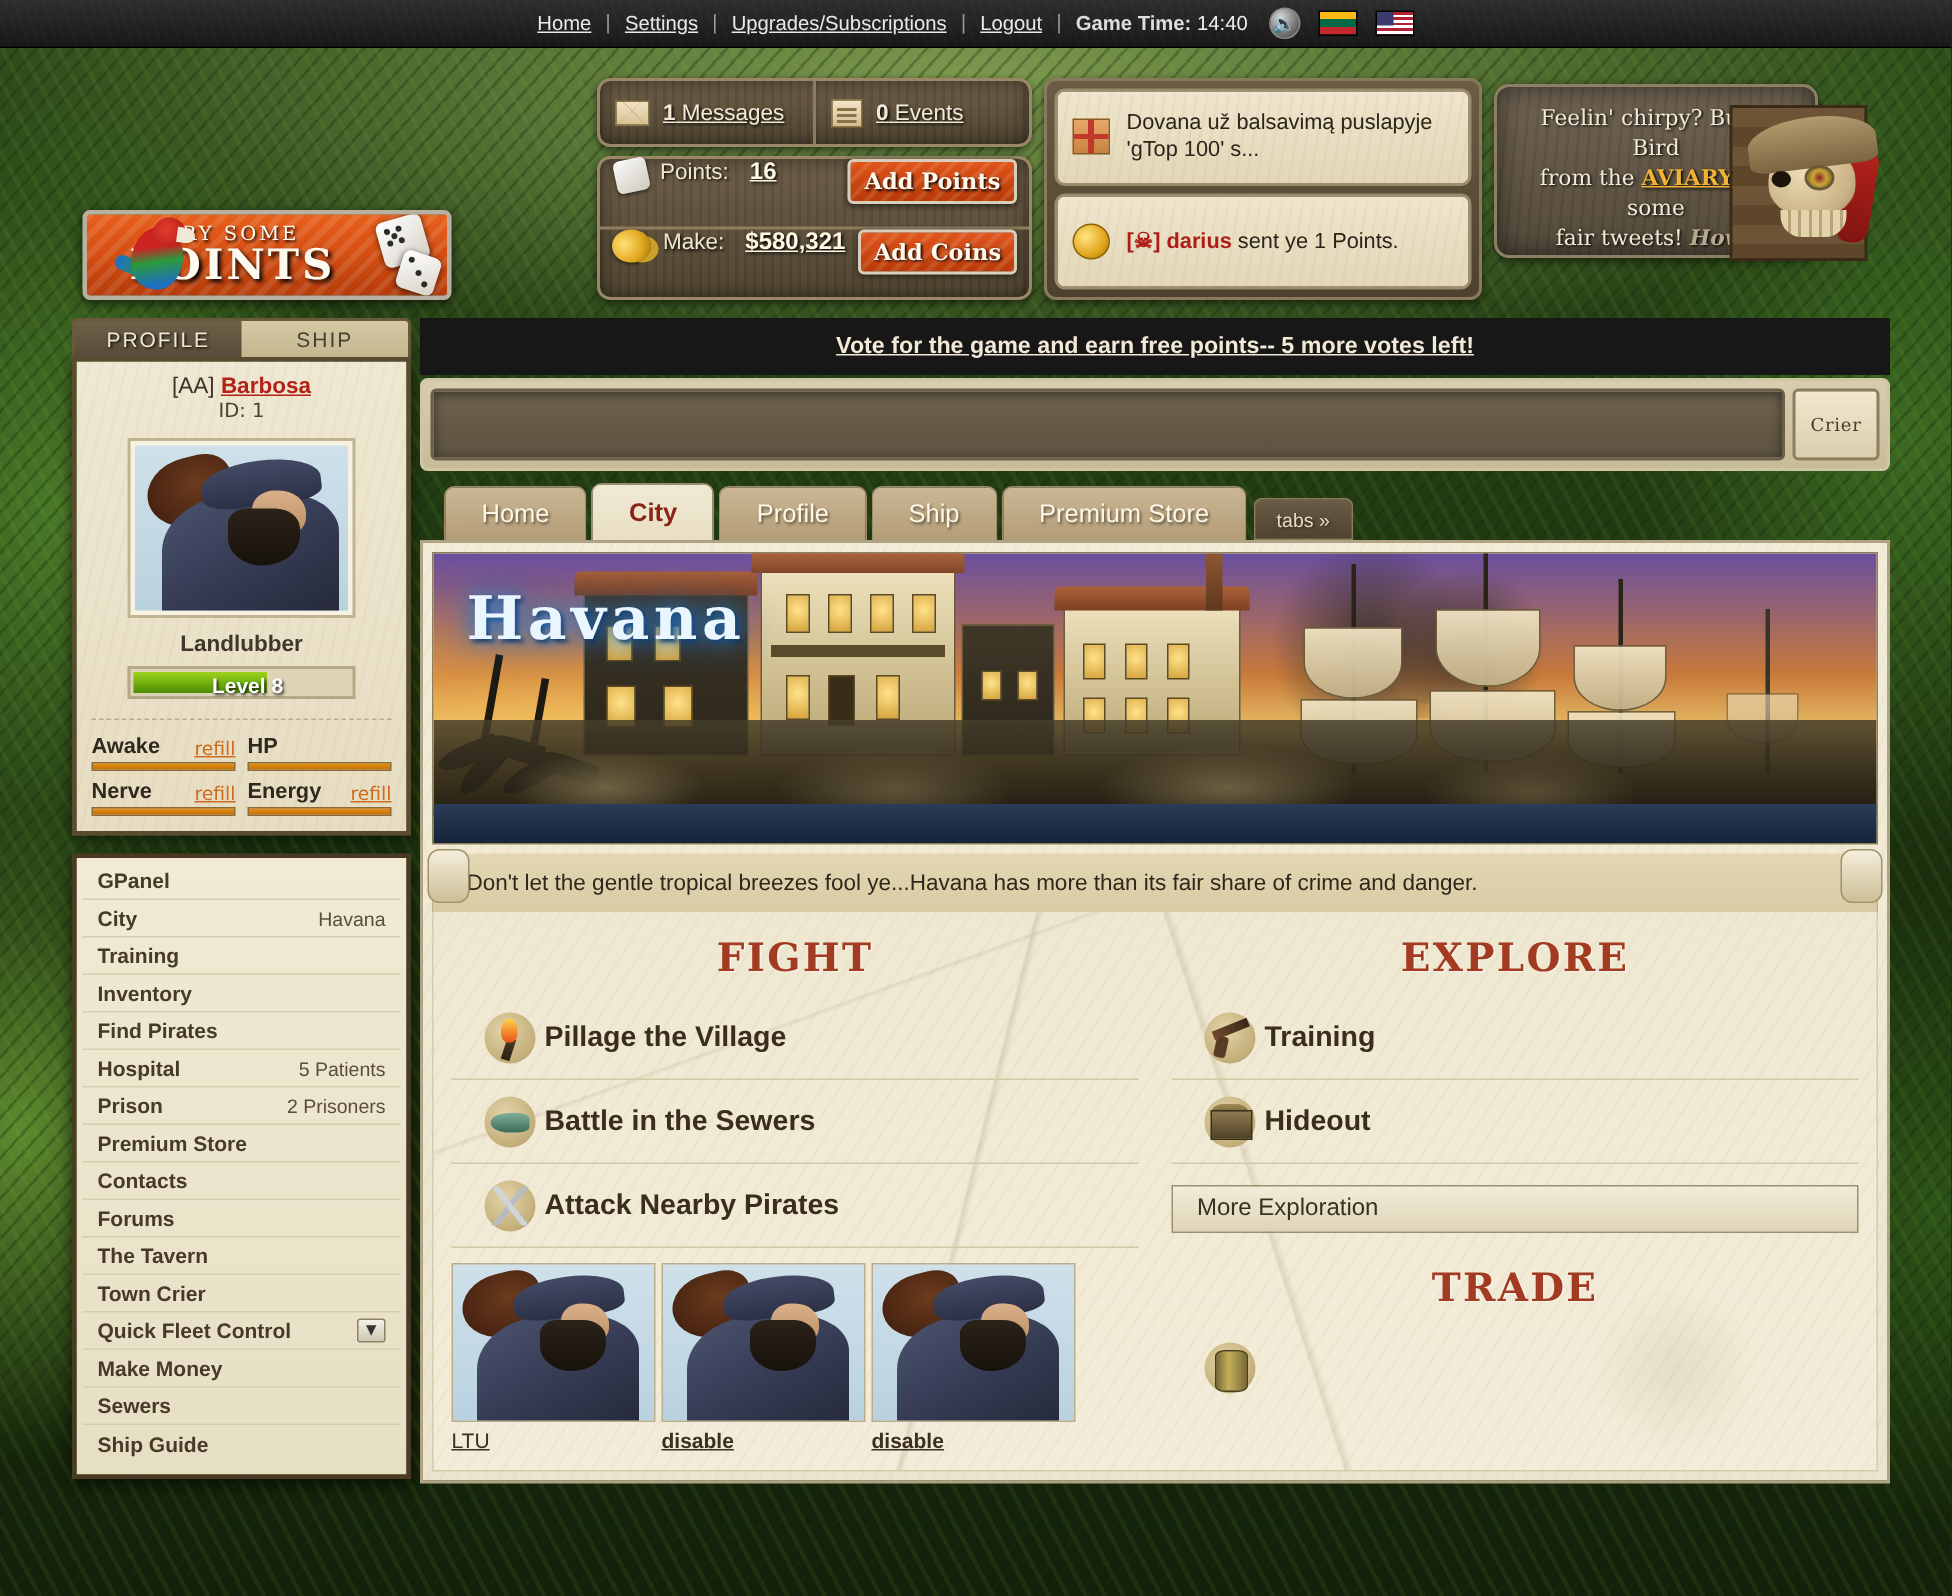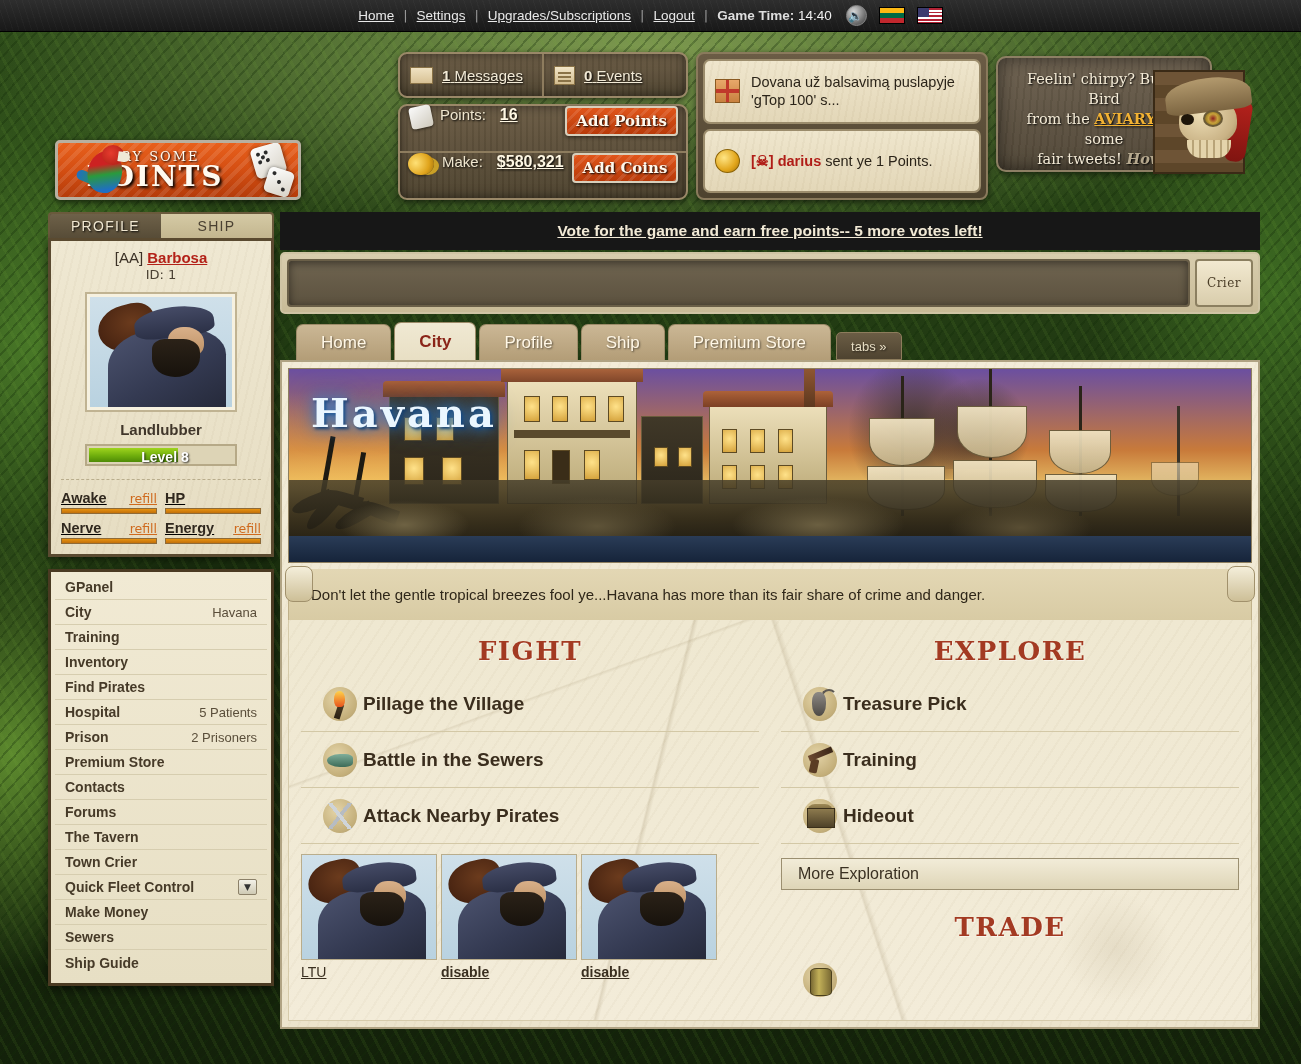--- a/index.html
+++ b/index.html
@@ -399,21 +399,21 @@
   #level-text{
     position:absolute; left:0; top:0; width:152px; height:18px;
     display:flex; align-items:center; justify-content:center;
     font-size:14px; font-weight:700; color:#fff; text-shadow:1px 1px 2px rgba(0,0,0,.8);
     font-family:"Liberation Sans",sans-serif;
   }
   #meters{
     margin-top:13px; border-top:1px dashed #b9ad8c; padding-top:10px;
     display:grid; grid-template-columns:1fr 1fr; gap:6px 8px;
   }
-  .meter .mrow{ display:flex; align-items:flex-end; gap:16px;text-decoration:underline;}
+  .meter .mrow{ display:flex; align-items:flex-end; gap:16px;}
   .meter .mname{ font-size:14.5px; font-weight:700; color:#30281e; font-family:"Liberation Sans",sans-serif;}
   .meter .refill{ font-size:12.5px; color:#cf6a1e; text-decoration:underline; cursor:pointer; margin-left:auto;}
   .meter .bar{
     height:6px; margin-top:2px; border:1px solid #8d6a38;
     background:linear-gradient(180deg,#e8920f,#c2700a);
   }
 
   
   #navmenu{
     margin-top:12px;
@@ -534,21 +534,21 @@
   .sail{ position:absolute; background:linear-gradient(180deg,#f0e3c2,#c3b188); border:1px solid #6a5c3c; opacity:.95;}
   .smoke{ position:absolute; background:radial-gradient(ellipse at 50% 60%, rgba(40,40,40,.85), rgba(40,40,40,0) 72%);}
   #havana-title{
     position:absolute; left:22px; top:20px;
     font-family:"DejaVu Serif",serif; font-size:40px; font-weight:700; letter-spacing:3px;
     color:#eaf6ff;
     text-shadow: 0 0 14px #2f7fd0, 0 0 26px #1f5fa8, 2px 2px 3px #0a2240;
   }
 
   #scroll-head{
-    position:relative; margin-top:6px; height:51px;
+    position:relative; margin-top:6px; height:39px;
     background:
       linear-gradient(180deg,#e3d7b4 0%,#d8cba4 100%);
     border-left:1px solid #bfb089; border-right:1px solid #bfb089;
     display:flex; align-items:center; padding-left:22px;
   }
   #scroll-head::before,#scroll-head::after{
     content:""; position:absolute; top:-3px; width:26px; height:34px;
     background:linear-gradient(180deg,#f4eeda,#cdbf97);
     border:1px solid #a1916c; border-radius:8px;
   }
@@ -1055,24 +1055,20 @@
                 </div>
                 <div class="thumb-cap">disable</div>
               </div>
             </div>
           </div>
 
           <div class="col">
             <div class="sect-title">EXPLORE</div>
 
             <div class="act-row">
-              <span class="act-icon ic-pick"></span>
-              <span class="act-label">Treasure Pick</span>
-            </div>
-            <div class="act-row">
               <span class="act-icon ic-pistol"></span>
               <span class="act-label">Training</span>
             </div>
             <div class="act-row">
               <span class="act-icon ic-chest"></span>
               <span class="act-label">Hideout</span>
             </div>
 
             <div class="more-btn">More Exploration</div>
 

